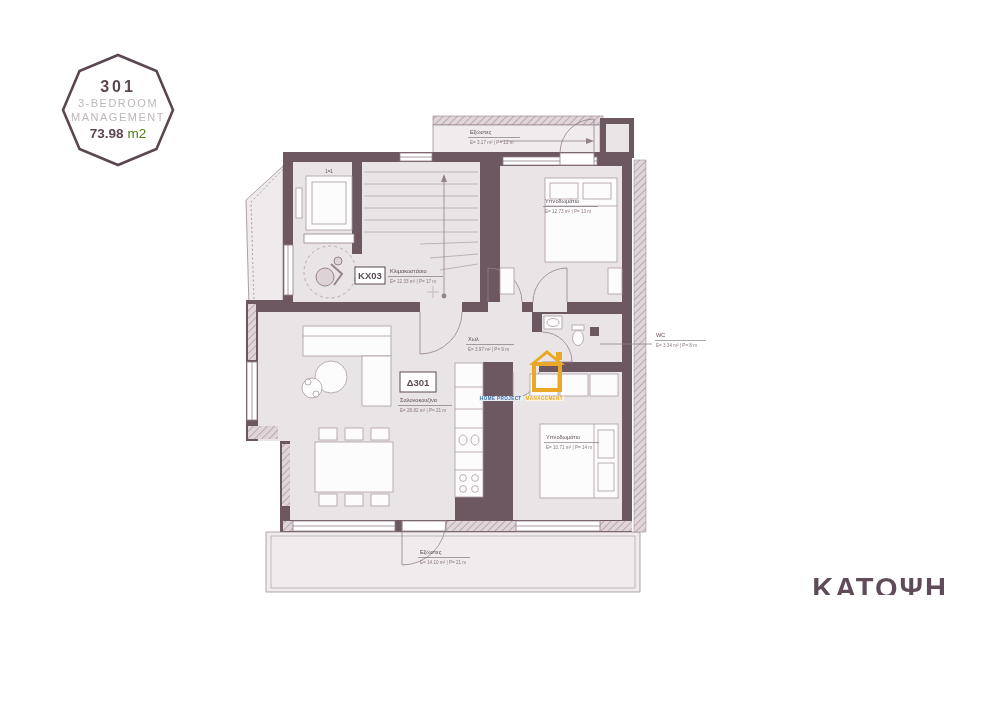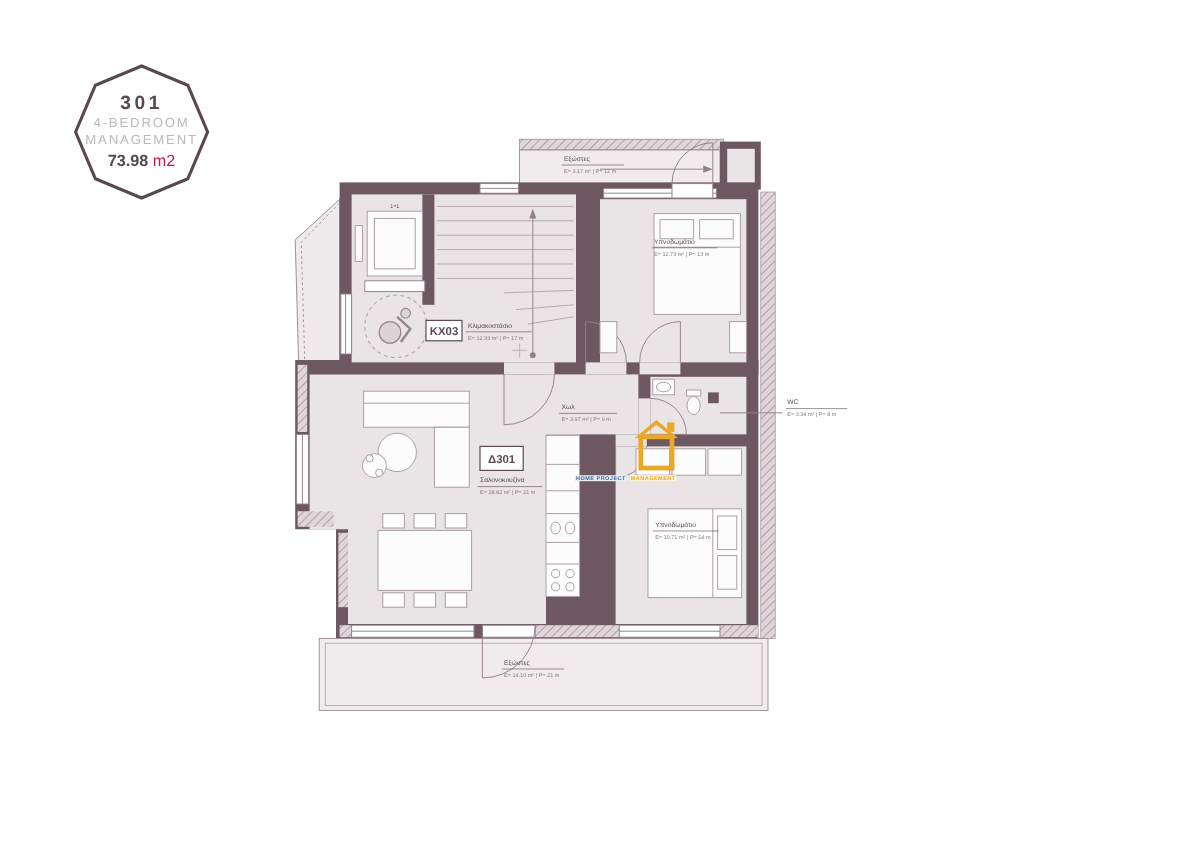--- a/index.html
+++ b/index.html
@@ -8,21 +8,21 @@
     font-family:"Liberation Sans", sans-serif; overflow:hidden;
   }
   
   .badge { position:absolute; left:58px; top:52px; width:120px; height:116px; }
   .badge svg { position:absolute; inset:0; }
   .badge-text { position:absolute; inset:0; display:flex; flex-direction:column;
     align-items:center; justify-content:center; text-align:center; line-height:1.25; }
   .badge-num  { font-size:16px; font-weight:bold; color:#5a4752; letter-spacing:3px; }
   .badge-sub  { font-size:11px; color:#bdb7ba; letter-spacing:1.5px; }
   .badge-area { font-size:13.5px; font-weight:bold; color:#5a4752; margin-top:1px; }
-  .badge-area .unit { font-weight:normal; color:#be185d; }
+  .badge-area .unit { font-weight:normal; color:#4d7c0f; }
   
   .plan { position:absolute; left:0; top:0; }
   .plan text { font-family:"Liberation Sans", sans-serif; }
   .rname   { font-size:5.6px; fill:#5d4a55; }
   .rmetr   { font-size:4.6px; fill:#8a7881; }
   .rrule   { stroke:#5d4a55; stroke-width:0.5; }
   .codebox { fill:#ffffff; stroke:#5d4a55; stroke-width:1; }
   .codetxt { font-size:9.5px; font-weight:bold; fill:#5d4a55; text-anchor:middle; }
   .thin    { stroke:#93818b; stroke-width:0.8; fill:none; }
   .furn    { fill:#fdfcfc; stroke:#ab9ba4; stroke-width:0.8; }
@@ -47,21 +47,21 @@
 <body>
 
 <div class="canvas">
 
   <div class="badge">
     <svg width="120" height="116" viewBox="0 0 120 116">
       <polygon points="60,3 21.5,19 5,58 21.5,97 60,113 98.5,97 115,58 98.5,19" fill="#ffffff" stroke="#5a4752" stroke-width="2.6" stroke-linejoin="miter"></polygon>
     </svg>
     <div class="badge-text">
       <div class="badge-num">301</div>
-      <div class="badge-sub">4-BEDROOM</div>
+      <div class="badge-sub">3-BEDROOM</div>
       <div class="badge-sub">MANAGEMENT</div>
       <div class="badge-area">
         <span>73.98</span>
         <span class="unit">m2</span>
       </div>
     </div>
   </div>
 
   <svg class="plan" width="1000" height="707" viewBox="0 0 1000 707">
     <defs>
@@ -341,15 +341,16 @@
         <rect x="9" y="18" width="26" height="26" fill="none" stroke="#e9a826" stroke-width="4"></rect>
       </svg>
     </div>
     <div class="wm-tag">
       <span class="t1">HOME PROJECT</span>
       <span class="t2">MANAGEMENT</span>
     </div>
   </div>
 
   <div class="sheet-title">
+    <div>ΚΑΤΟΨΗ</div>
   </div>
 
 </div>
 
 </body></html>

